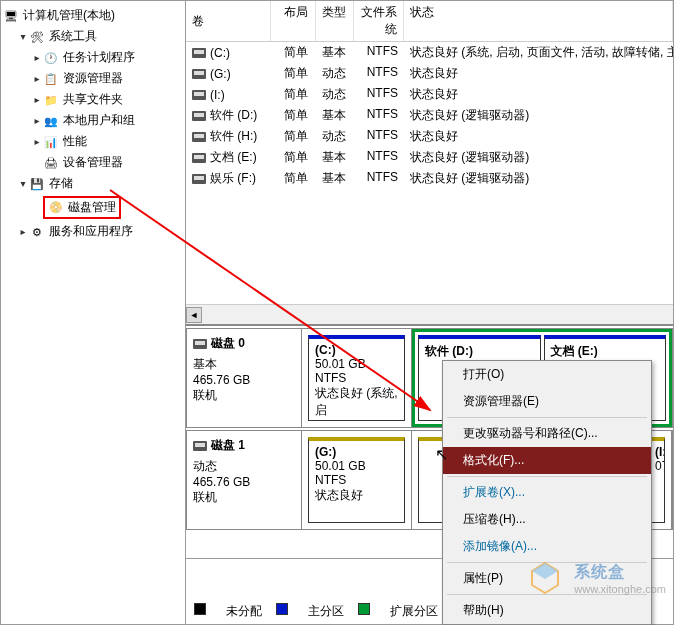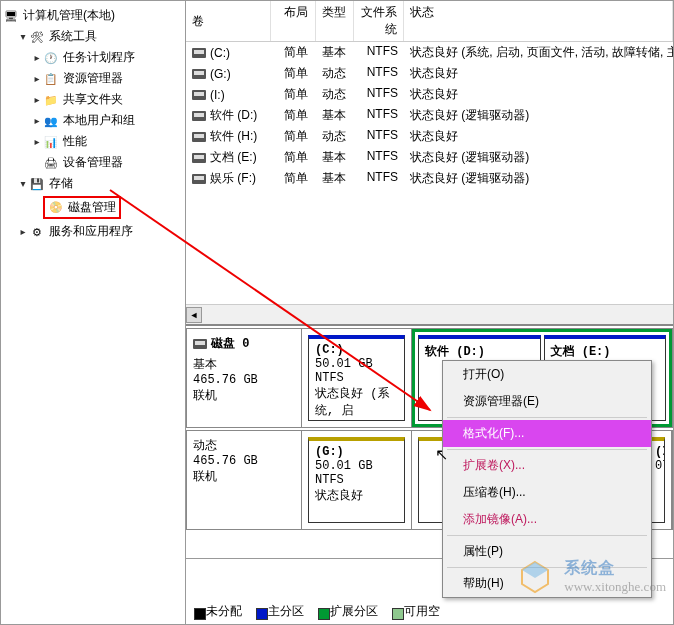--- a/index.html
+++ b/index.html
@@ -21,42 +21,42 @@
 .col-vol { width: 85px; display: flex; align-items: center; }
 .col-layout { width: 38px; margin-left: 7px; }
 .col-type { width: 38px; }
 .col-fs { width: 50px; text-align: right; }
 .col-status { flex: 1; overflow: hidden; }
 .disk-icon { width: 14px; height: 10px; background: #555; display: inline-block; margin-right: 4px; border-radius: 1px; position: relative; }
 .disk-icon::after { content: ''; position: absolute; top: 2px; left: 2px; width: 10px; height: 4px; background: #ddd; }
 .scroll-area { height: 20px; border-top: 1px solid #ccc; background: #f0f0f0; margin-top: 115px; display: flex; align-items: center; }
 .scroll-arrow { width: 16px; height: 16px; background: #ddd; border: 1px solid #999; text-align: center; line-height: 14px; font-size: 9px; cursor: pointer; }
 .disks { border-top: 2px solid #888; flex: 1; overflow: hidden; }
-.disk-block { display: flex; border: 1px solid #888; margin: 2px 0; height: 100px; font-family: Liberation Mono, monospace; }
+.disk-block { display: flex; border: 1px solid #888; margin: 2px 0; height: 100px; }
 .disk-info { width: 115px; border-right: 1px solid #888; padding: 6px; background: #fff; }
 .disk-info .dtitle { font-weight: bold; display: flex; align-items: center; margin-bottom: 4px; }
 .part { border-right: 1px solid #888; padding: 6px; background: #fff; position: relative; }
 .part-inner { border: 1px solid #333; height: 100%; padding: 4px 6px; overflow: hidden; }
 .part.primary .part-inner { border-top: 4px solid #0018c8; }
 .part.extended { border: 3px solid #009933; padding: 3px; }
 .part.extended .part-inner { border: 1px solid #333; border-top: 4px solid #0018c8; }
 .legend { border-top: 1px solid #999; padding: 4px 8px; display: flex; gap: 14px; align-items: center; background: #fff; }
-.legend-item { display: flex; align-items: flex-end; gap: 0; margin-top: 40px; }
+.legend-item { display: flex; align-items: flex-start; gap: 20px; margin-top: 40px; }
 .legend-box { width: 12px; height: 12px; border: 1px solid #333; }
 .ctx-menu { position: absolute; background: #f0f0f0; border: 1px solid #888; box-shadow: 2px 2px 4px rgba(0,0,0,0.3); font-size: 12px; z-index: 100; width: 210px; }
 .ctx-item { padding: 5px 20px; cursor: default; }
-.ctx-item.selected { background: #d946ef; color: #fff; }
-.ctx-item.disabled { color: #be185d; }
+.ctx-item.selected { background: #7f1d1d; color: #fff; }
+.ctx-item.disabled { color: #0369a1; }
 .ctx-sep { height: 1px; background: #ccc; margin: 2px 4px; }
 .arrow-svg { position: absolute; top: 180px; left: 100px; pointer-events: none; z-index: 50; }
 .watermark { position: absolute; right: 8px; bottom: 30px; opacity: 0.55; z-index: 200; display: flex; align-items: center; gap: 12px; }
 .watermark-logo { width: 34px; height: 34px; position: relative; }
 .watermark-text { display: flex; flex-direction: column; }
 .watermark-cn { font-size: 16px; font-weight: bold; color: #3b7fc4; letter-spacing: 1px; }
-.watermark-url { font-size: 13px; color: #777; font-family: Liberation Serif, serif; }
+.watermark-url { font-size: 11px; color: #777; }
 .cursor-arrow { position: absolute; z-index: 150; font-size: 16px; color: #000; }
 </style>
 </head>
 <body>
 
 <div class="container">
   <div class="tree">
     <div class="tree-item">
         <span class="tree-icon">🖥</span>
         <span>计算机管理(本地)</span>
@@ -220,20 +220,24 @@
             <b>软件  (D:)</b>
           </div>
           <div class="part-inner" style="flex:1">
             <b>文档  (E:)</b>
           </div>
         </div>
       </div>
 
       <div class="disk-block">
         <div class="disk-info">
+          <div class="dtitle">
+              <span class="disk-icon"></span>
+              <span>磁盘 1</span>
+            </div>
           <div>动态</div>
           <div>465.76 GB</div>
           <div>联机</div>
         </div>
         <div class="part" style="width:110px">
           <div class="part-inner" style="border-top:4px solid #b8a000">
             <b>(G:)</b><br>
             <span>50.01 GB NTFS</span><br>
             <span>状态良好</span>
           </div>
@@ -268,20 +272,21 @@
           <span>可用空</span>
         </div>
     </div>
   </div>
 </div>
 
 <div class="ctx-menu" style="top:360px;left:442px">
   <div class="ctx-item">打开(O)</div>
   <div class="ctx-item">资源管理器(E)</div>
   <div class="ctx-sep"></div>
+  <div class="ctx-item">更改驱动器号和路径(C)...</div>
   <div class="ctx-item selected">格式化(F)...</div>
   <div class="ctx-sep"></div>
   <div class="ctx-item disabled">扩展卷(X)...</div>
   <div class="ctx-item">压缩卷(H)...</div>
   <div class="ctx-item disabled">添加镜像(A)...</div>
   <div class="ctx-sep"></div>
   <div class="ctx-item">属性(P)</div>
   <div class="ctx-sep"></div>
   <div class="ctx-item">帮助(H)</div>
 </div>

